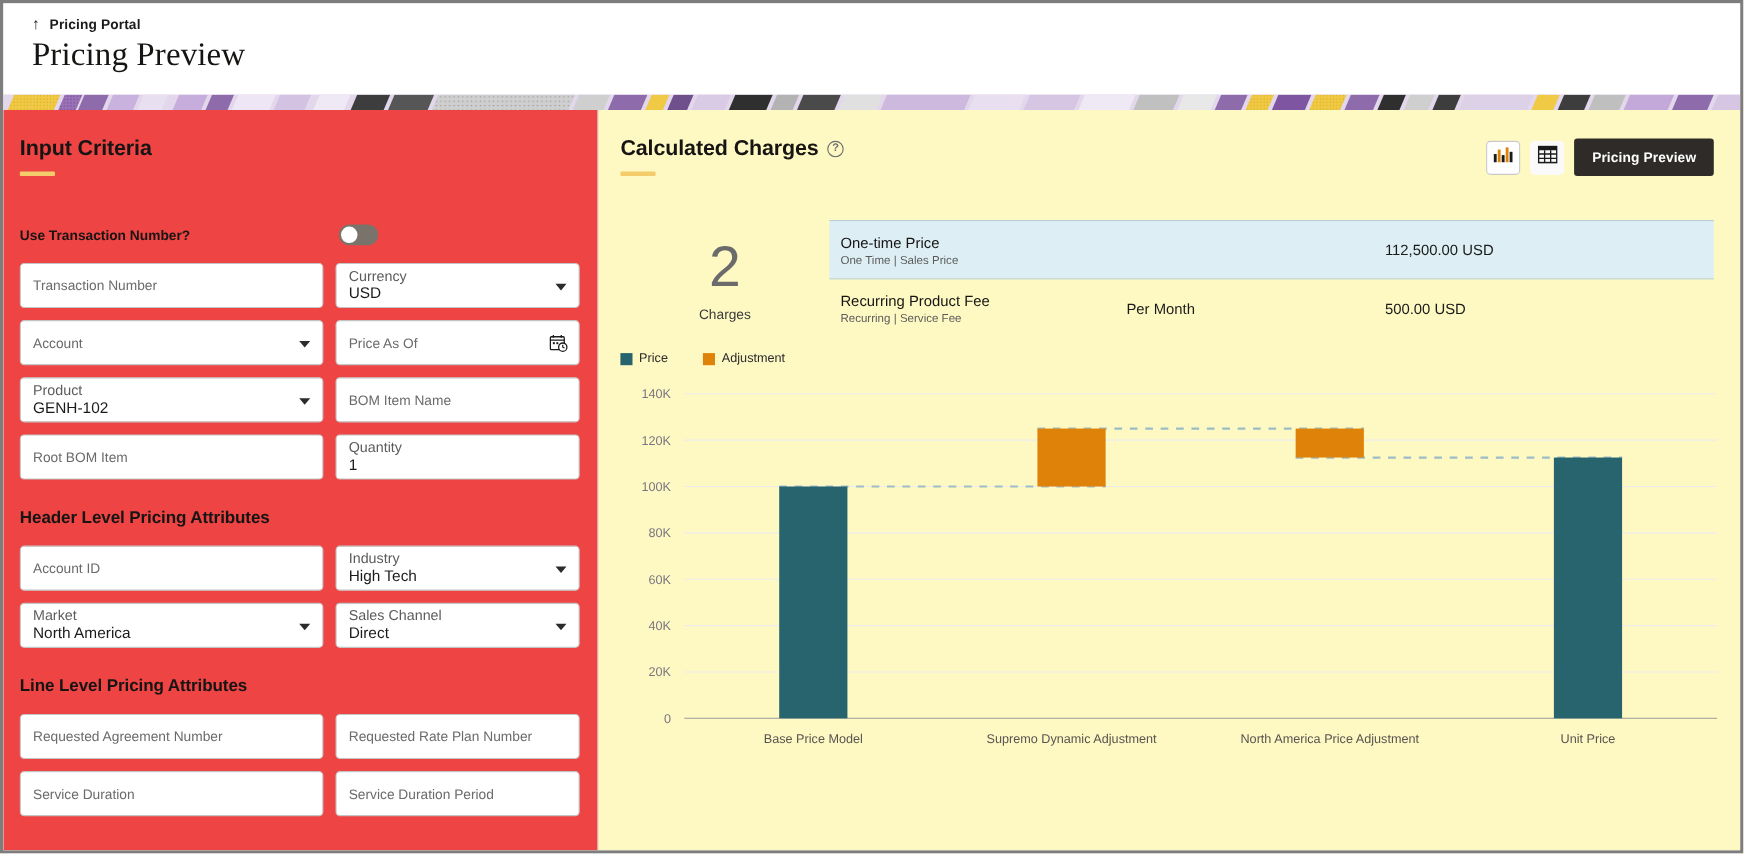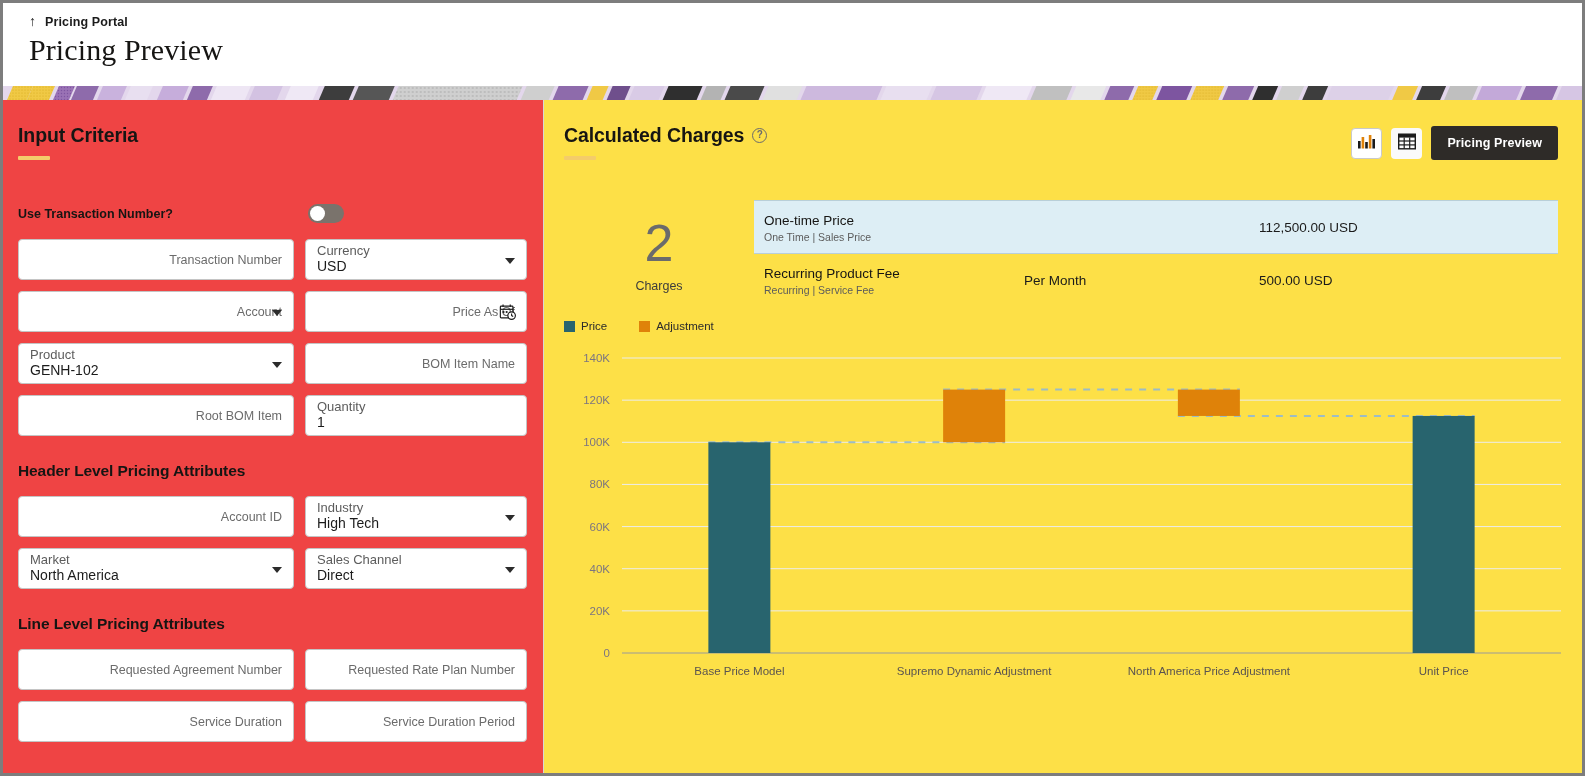--- a/index.html
+++ b/index.html
@@ -58,21 +58,21 @@
   .left-pane {
     width: 541px;
     background: #ef4444;
     border-right: 1px solid #d6d6d6;
     padding: 24px 0 0 0;
     position: relative;
     overflow: hidden;
   }
   .right-pane {
     flex: 1;
-    background: #fde047;
+    background: #fef9c3;
     padding: 24px 0 0 0;
     position: relative;
     overflow: hidden;
   }
 
   
   .section-head {
     font-size: 19.5px; font-weight: 700; color: #161513;
     letter-spacing: -.1px;
   }
@@ -124,21 +124,21 @@
     cursor: text;
   }
   .field.filled { justify-content: flex-start; padding-top: 5px; }
   .field .flabel {
     font-size: 13px; color: #5c5c5c; line-height: 12px;
   }
   .field .fvalue {
     font-size: 14px; color: #1b1b1b; line-height: 18px;
   }
   .field .fplace {
-    font-size: 12.5px; color: #6b6b6b; text-align: right;
+    font-size: 12.5px; color: #6b6b6b;
   }
   .caret {
     position: absolute; right: 11px; top: 50%;
     width: 0; height: 0; margin-top: -2px;
     border-left: 5px solid transparent;
     border-right: 5px solid transparent;
     border-top: 6px solid #2b2b2b;
     cursor: pointer;
   }
   .cal-icon {

